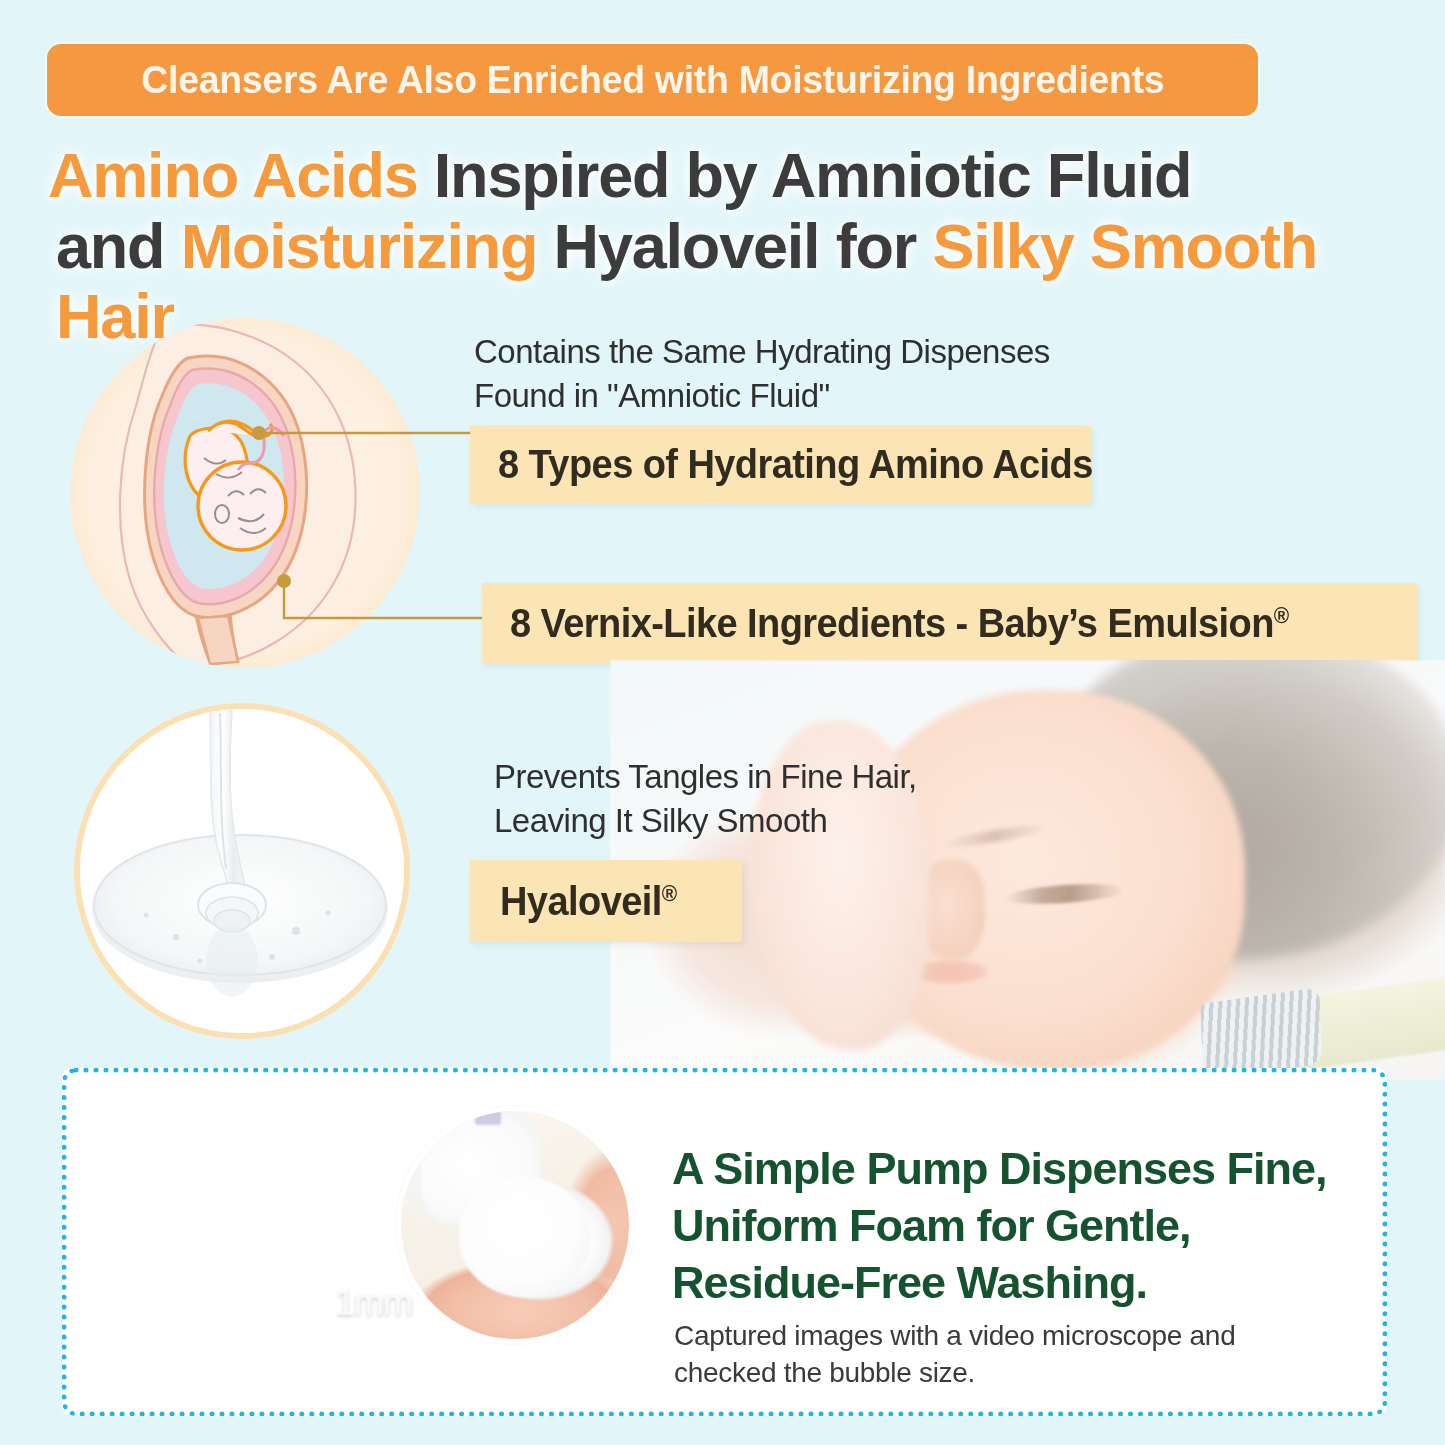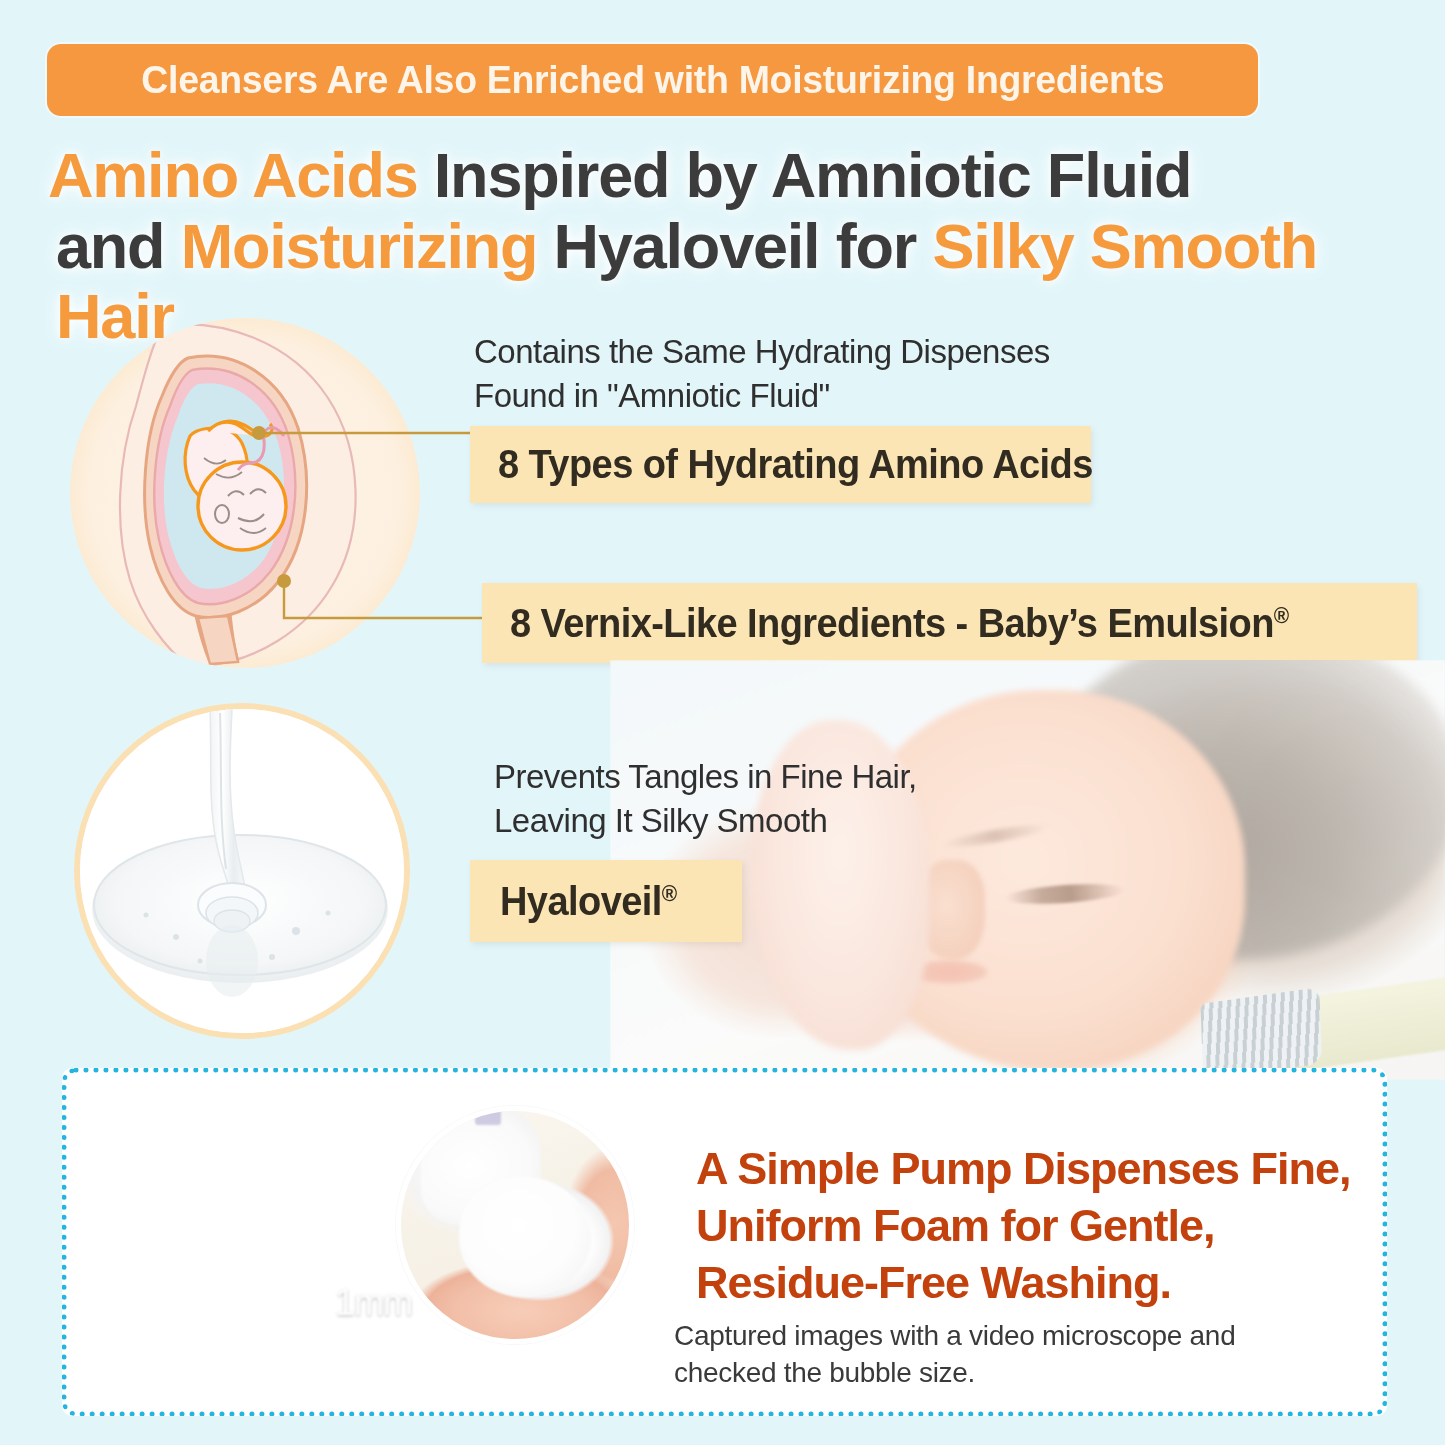--- a/index.html
+++ b/index.html
@@ -202,23 +202,22 @@
   }
   .foam-blob{
     position:absolute;left:58px;top:66px;width:132px;height:120px;
     border-radius:48% 52% 50% 50%;
     background:radial-gradient(ellipse at 45% 40%, #ffffff 0%, #fdfdfd 55%, #f4f4f4 85%, #ededed 100%);
     filter:blur(1px);
   }
 
   .bottom-head{
     position:absolute;left:672px;top:1140px;width:700px;
-    color:#c2410c;font-weight:bold;font-size:45px;line-height:1.27;letter-spacing:-1px;
-    font-family:"Liberation Sans", sans-serif;
-    margin-left:24px;
+    color:#14532d;font-weight:bold;font-size:45px;line-height:1.27;letter-spacing:-1px;
+    font-family:"Liberation Sans", sans-serif;
   }
   .bottom-note{
     position:absolute;left:674px;top:1318px;width:620px;
     color:#3a3a3a;font-size:28px;line-height:1.32;letter-spacing:-.3px;
     font-family:"Liberation Sans", sans-serif;
   }
 
   
   .womb-svg{position:absolute;left:0;top:0;}
 </style>

